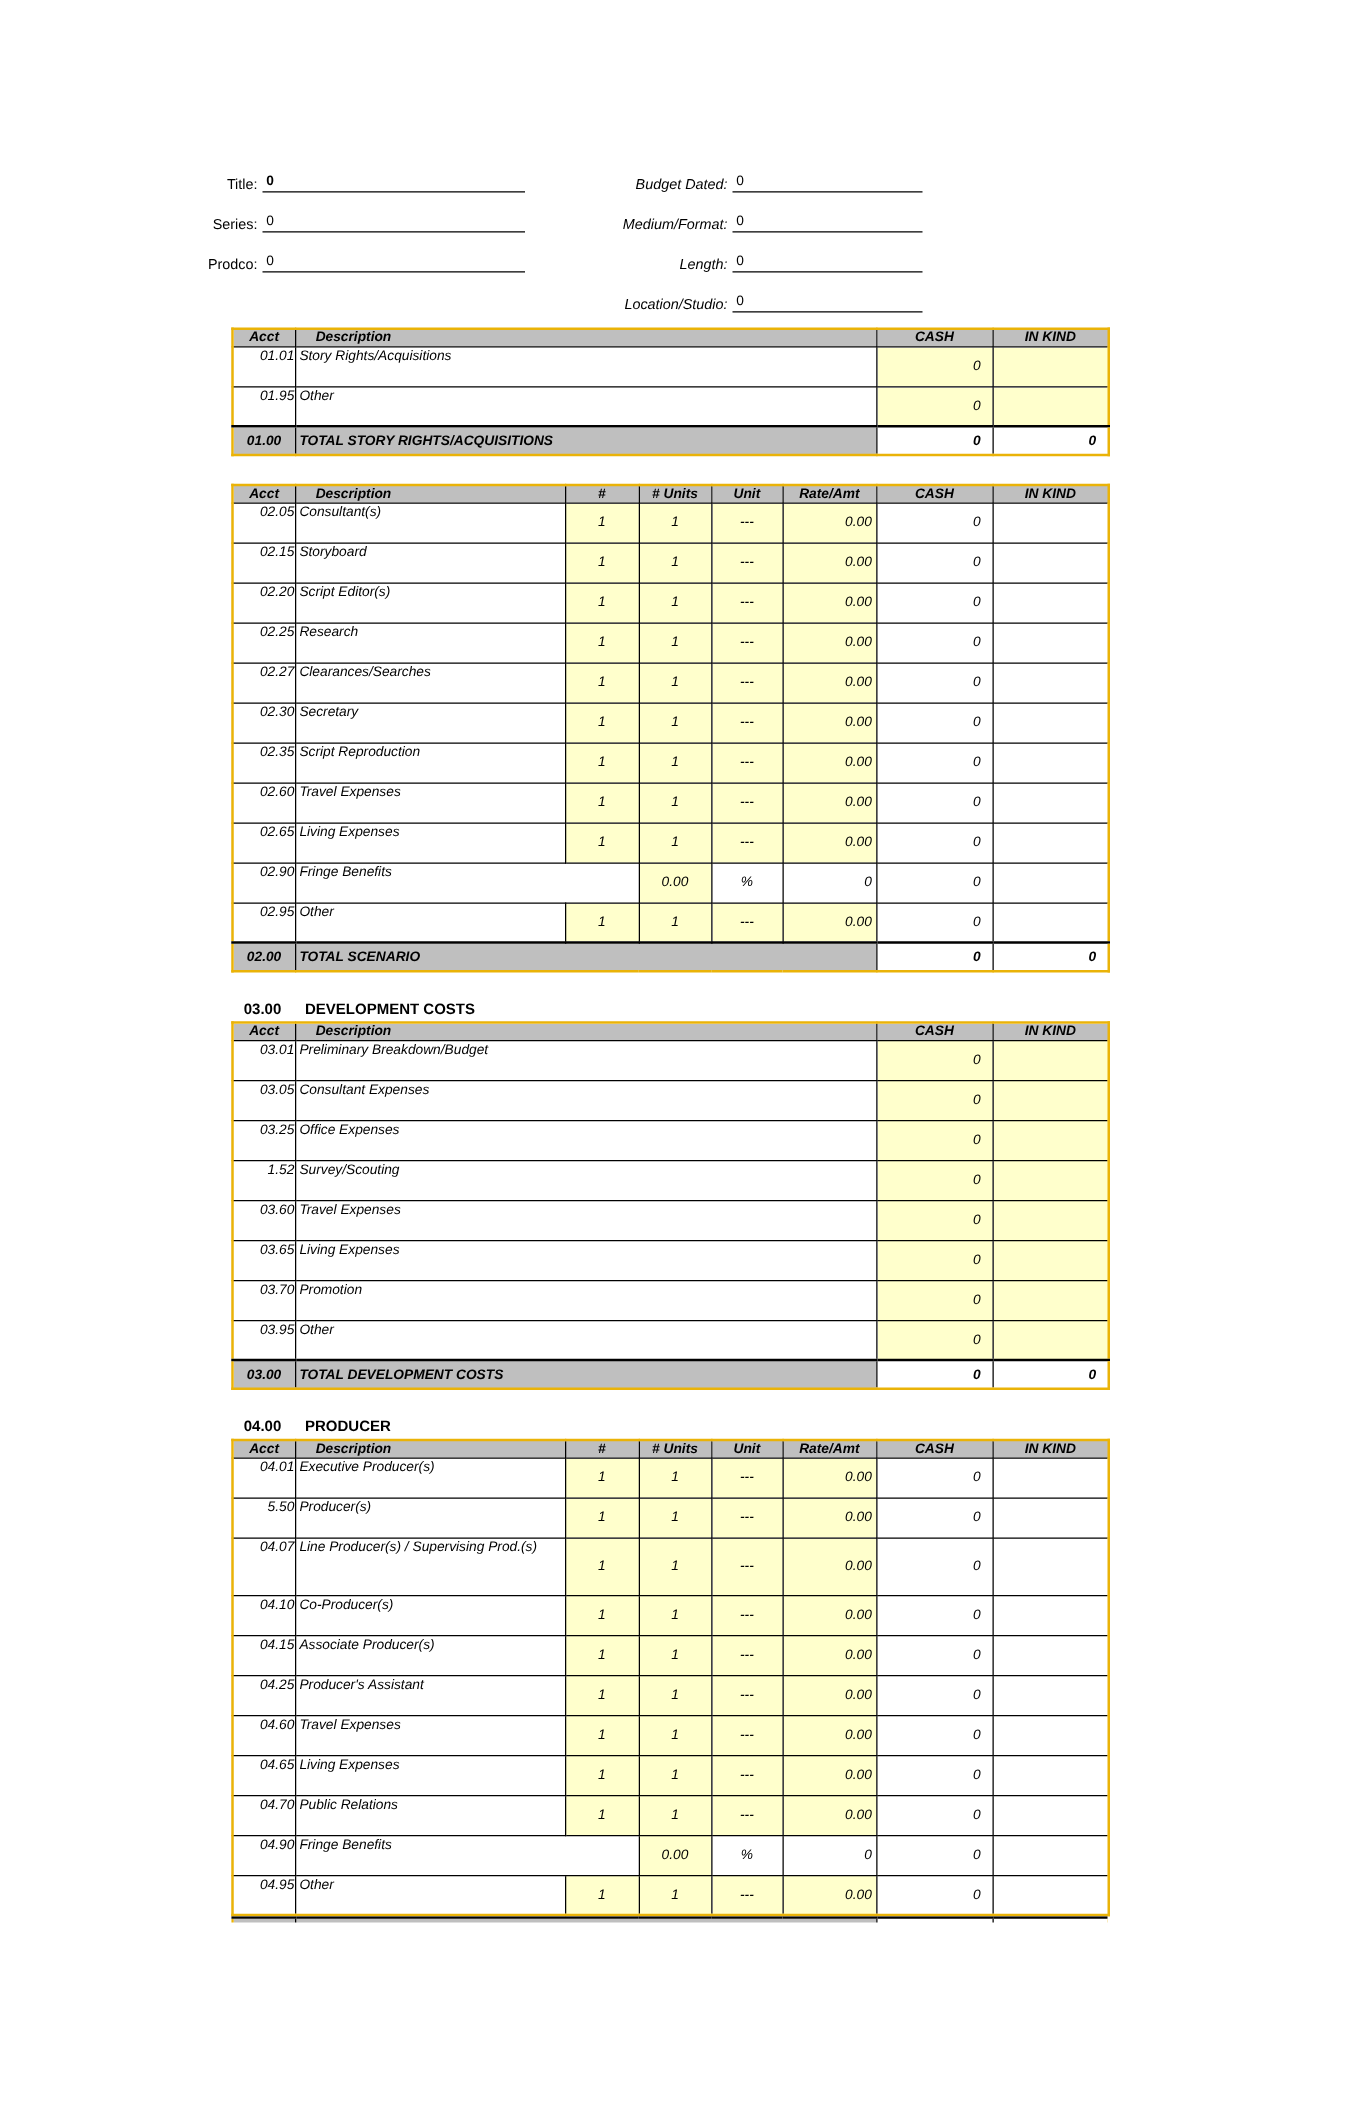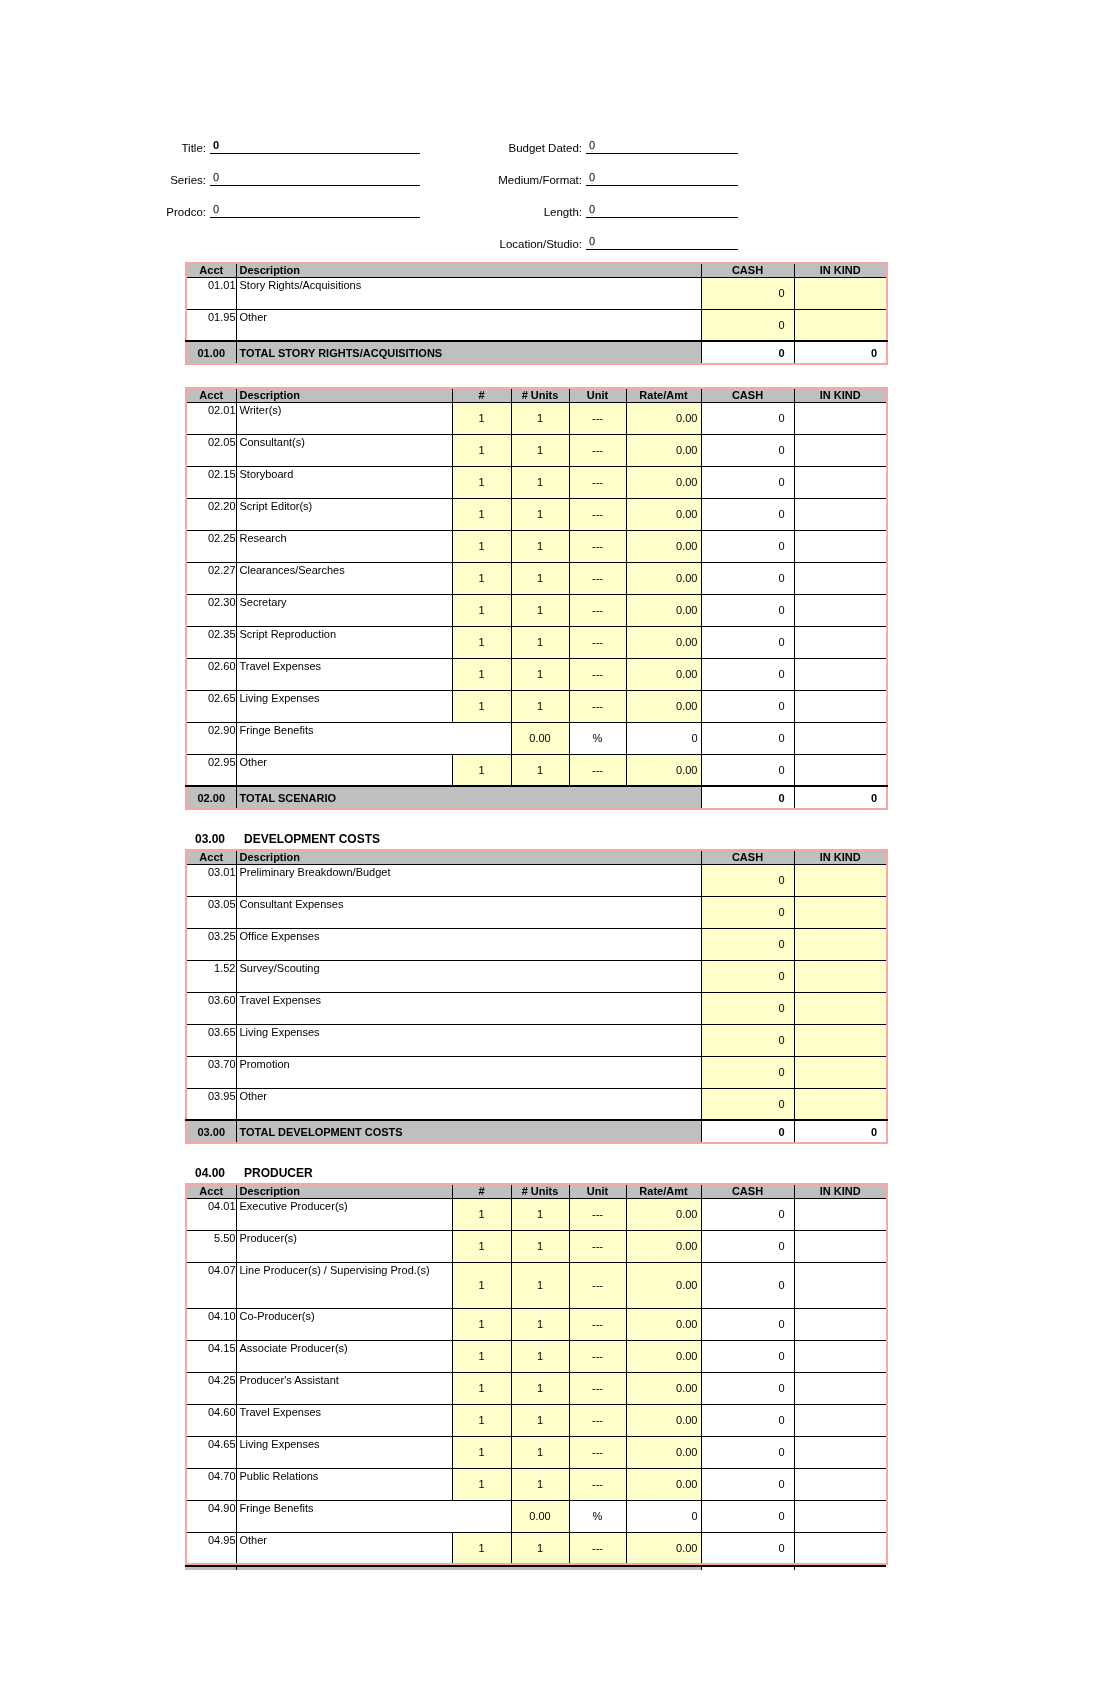--- a/index.html
+++ b/index.html
@@ -11,21 +11,21 @@
     color: #000;
     position: relative;
   }
   
   .topheader { display: flex; padding-top: 138px; margin-left: 150px; }
   .hcol { display: flex; flex-direction: column; gap: 16px; }
   .hcol.right { margin-left: 48px; }
   .hrow { display: flex; align-items: flex-end; height: 16px; }
   .hlabel { font-size: 11.5px; text-align: right; padding-right: 4px; white-space: nowrap; }
   .hcol.left  .hlabel { width: 60px; }
-  .hcol.right .hlabel { width: 118px; }
+  .hcol.right .hlabel { width: 118px; font-style: italic; }
   .hvalue {
     border-bottom: 1px solid #000;
     font-size: 11px; line-height: 13px;
     padding: 0 0 1px 3px;
   }
   .hcol.left  .hvalue { width: 210px; }
   .hcol.right .hvalue { width: 152px; }
   .hvalue.bold { font-weight: bold; }
 
   
@@ -33,35 +33,36 @@
   .section { margin-top: 22px; }
   .section:first-child { margin-top: 12px; }
   .sec-title { font-size: 12px; font-weight: bold; margin-bottom: 3px; white-space: nowrap; }
   .sec-code { display: inline-block; width: 50px; text-align: center; }
   .sec-name { margin-left: 9px; }
 
   table.budget {
     border-collapse: collapse;
     table-layout: fixed;
     width: 701px;
-    border: 2px solid #fca5a5;
+    border: 2px solid #eab308;
+    font-style: italic;
   }
   .budget th, .budget td {
     border: 1px solid #000;
     font-size: 11px;
     overflow: hidden;
   }
   .budget th {
     background: var(--gray, #bfbfbf);
     height: 14px;
     font-weight: bold;
     text-align: center;
     padding: 0 2px;
   }
-  .budget th.left { text-align: left; padding-left: 3px; }
+  .budget th.left { text-align: left; padding-left: 16px; }
 
   .data-row td { height: 32px; background: #fff; }
   .data-row.tall td { height: 46px; }
   td.acct  { text-align: right; vertical-align: top; padding-top: 1px; }
   td.desc  { text-align: left; vertical-align: top; padding: 1px 3px; }
   td.input { background: var(--yellow, #ffffcc); }
   td.c { text-align: center; vertical-align: middle; }
   td.r { text-align: right;  vertical-align: middle; padding-right: 3px; }
   td.cashv { text-align: right; vertical-align: middle; padding-right: 9px; }
 
@@ -175,30 +176,20 @@
               <th class="left">Description</th>
               <th class="">#</th>
               <th class=""># Units</th>
               <th class="">Unit</th>
               <th class="">Rate/Amt</th>
               <th class="">CASH</th>
               <th class="">IN KIND</th>
             </tr>
           </thead>
           <tbody>
-            <tr class="data-row">
-              <td class="acct">02.01</td>
-              <td class="desc">Writer(s)</td>
-              <td class="c input">1</td>
-              <td class="c input">1</td>
-              <td class="c input">---</td>
-              <td class="r input">0.00</td>
-              <td class="cashv">0</td>
-              <td class="cashv"></td>
-            </tr>
             <tr class="data-row">
               <td class="acct">02.05</td>
               <td class="desc">Consultant(s)</td>
               <td class="c input">1</td>
               <td class="c input">1</td>
               <td class="c input">---</td>
               <td class="r input">0.00</td>
               <td class="cashv">0</td>
               <td class="cashv"></td>
             </tr>

